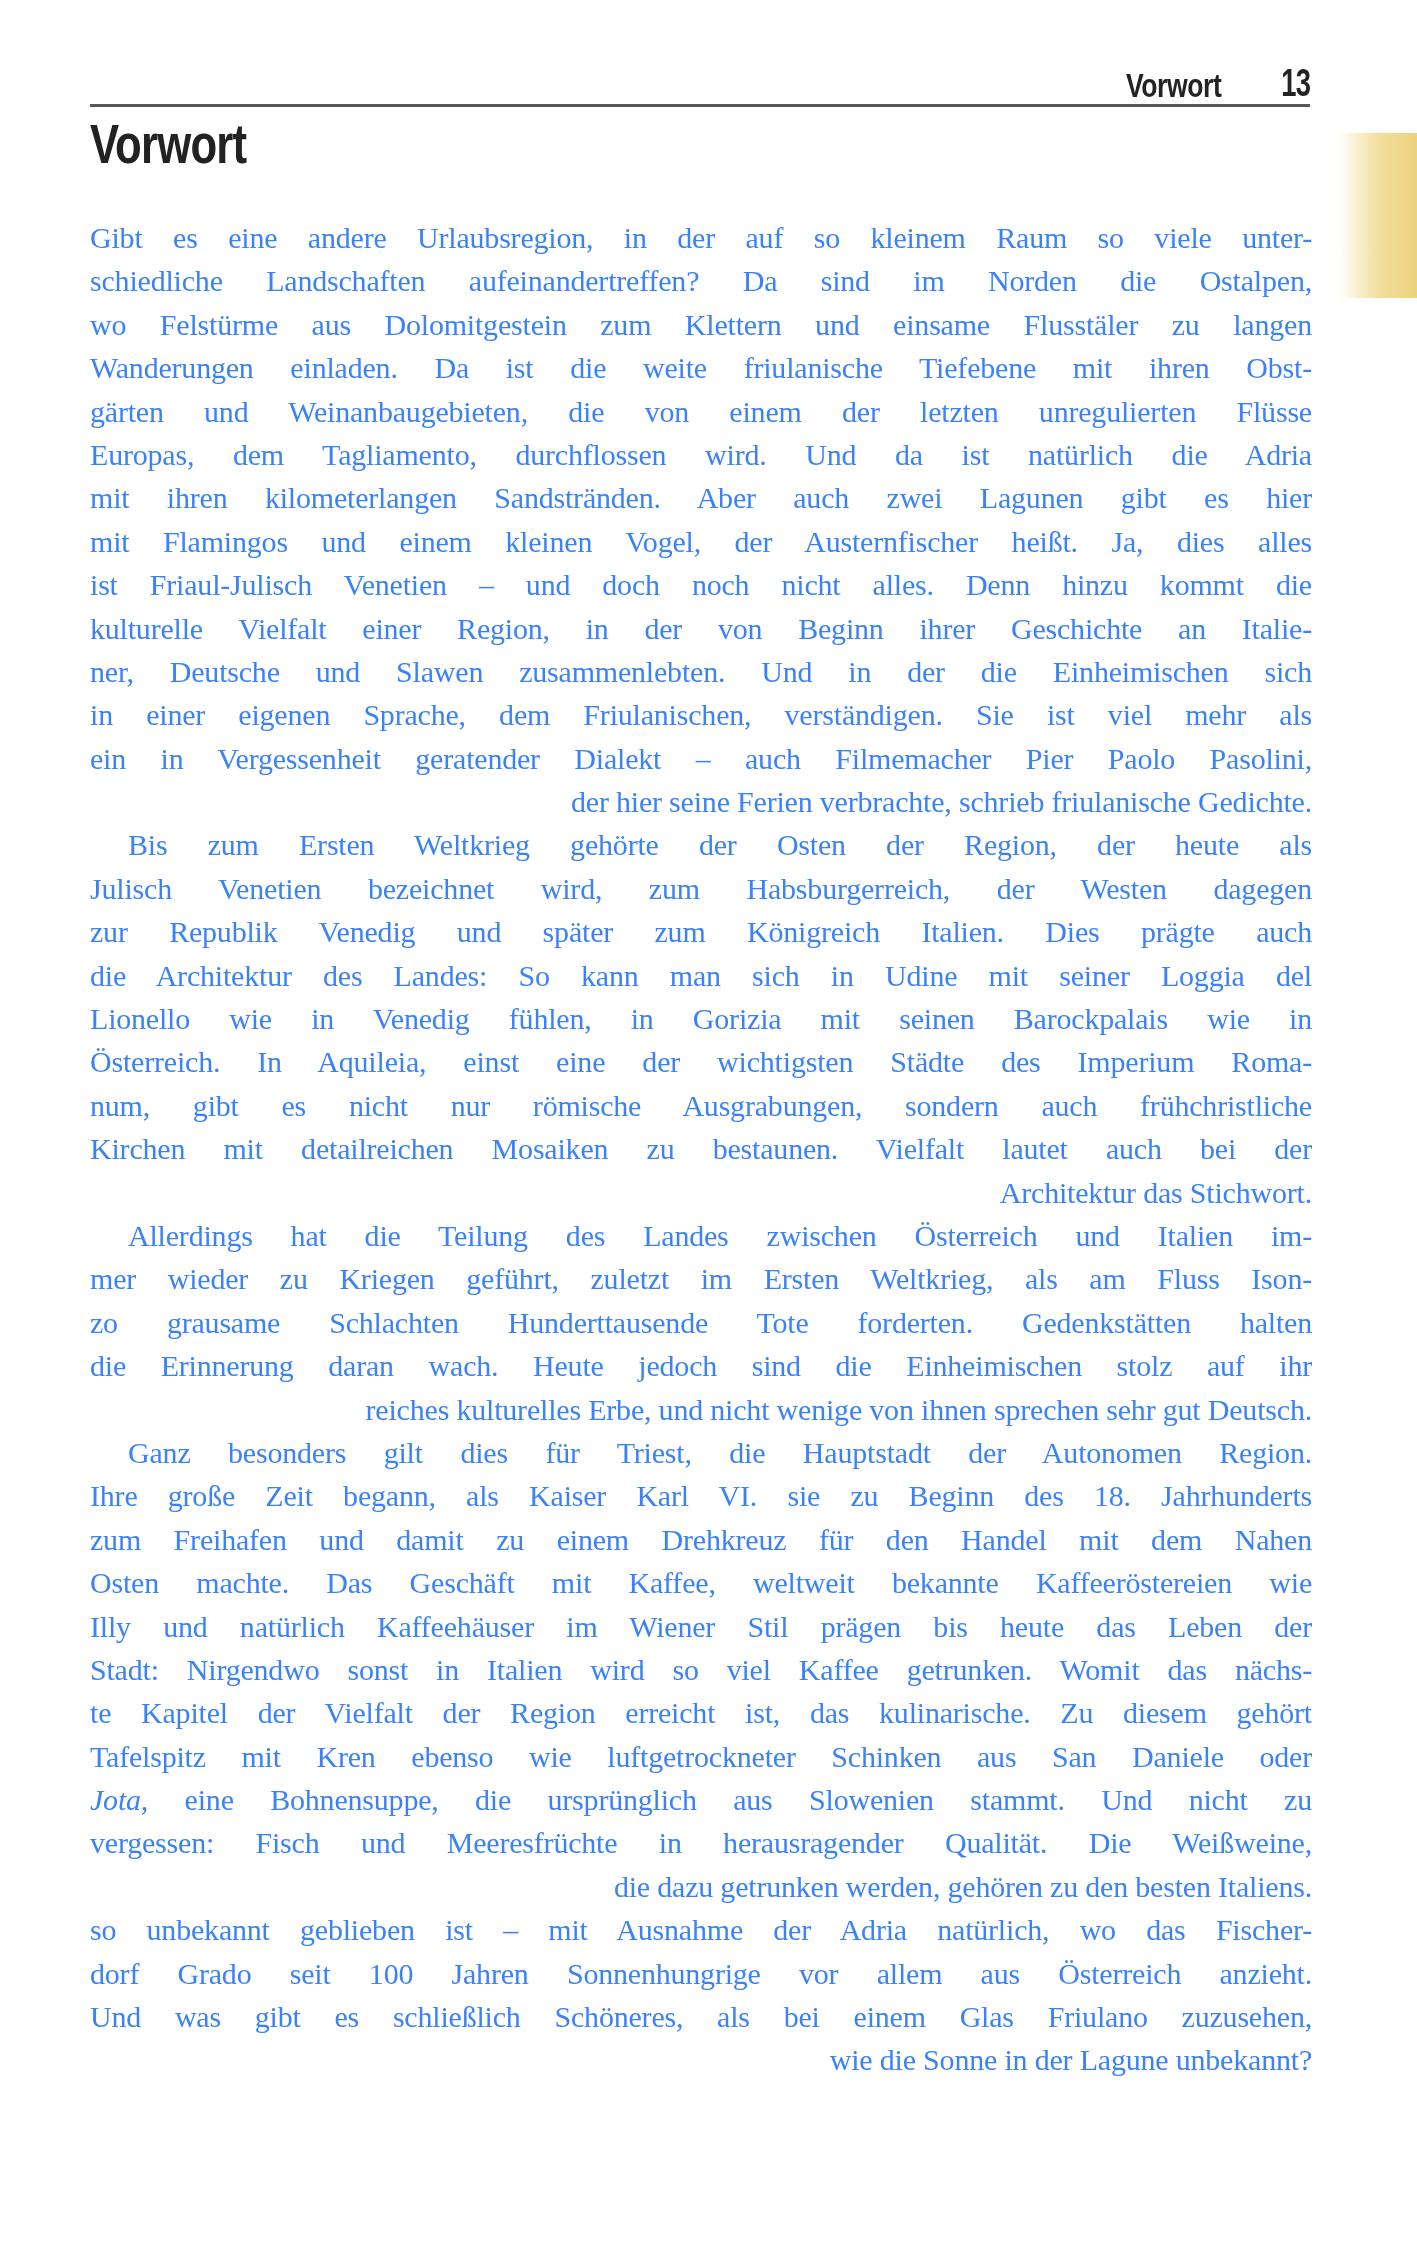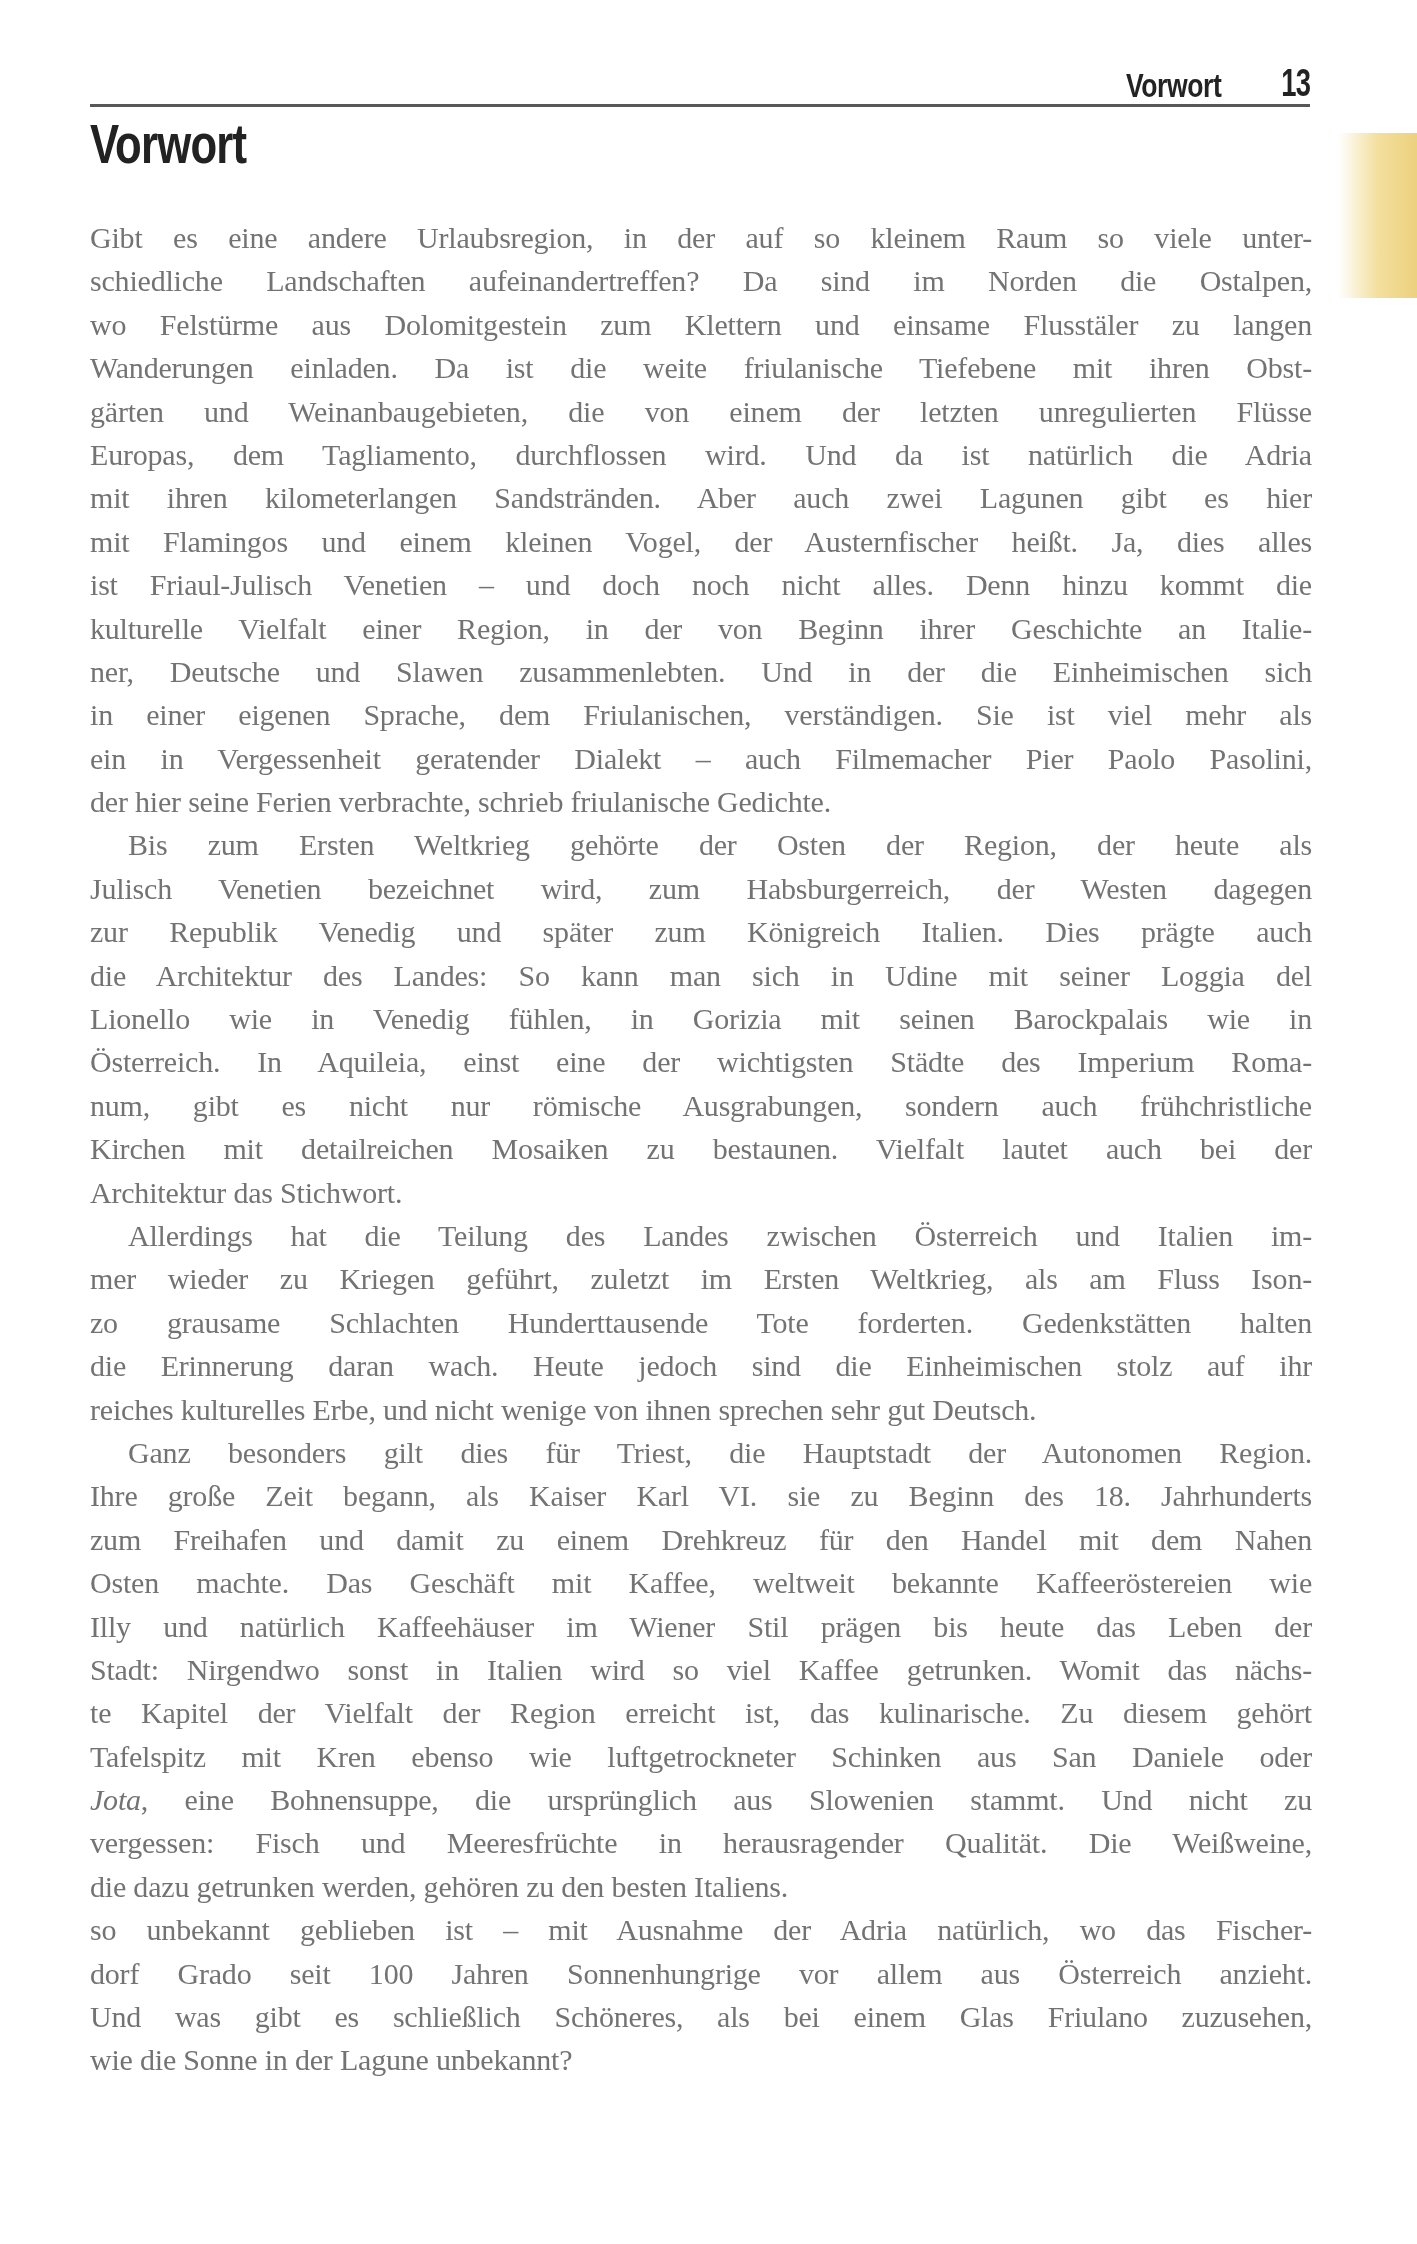--- a/index.html
+++ b/index.html
@@ -76,40 +76,40 @@
     width:1222px;
     font-size:30px;
     letter-spacing:-0.2px;
   }
   .line{
     line-height:43.4px;
     height:43.4px;
     overflow:visible;
   }
   .jl{ text-align:justify; text-align-last:justify; }
-  .ll{ text-align:left; }
+  .ll{ text-align:right; }
   .indent{ text-indent:38px; }
 </style>
 </head>
 <body>
 
 <div class="page">
 
   <header class="pagehead">
     <span class="head-label">Vorwort</span>
     <span class="head-num">13</span>
   </header>
 
   <div class="rule" style="background: rgb(88, 88, 90);"></div>
 
   <div class="color-tab" style="background: linear-gradient(to right, rgb(255, 255, 255) 0%, rgb(243, 223, 158) 50%, rgb(236, 209, 126) 100%);"></div>
 
   <h1 class="title">Vorwort</h1>
 
-  <main class="body-text" id="preface-body" style="color: #737373;">
+  <main class="body-text" id="preface-body" style="color: #3b82f6;">
       <div class="para">
         <div class="line jl">Gibt es eine andere Urlaubsregion, in der auf so kleinem Raum so viele unter-</div>
         <div class="line jl">schiedliche Landschaften aufeinandertreffen? Da sind im Norden die Ostalpen,</div>
         <div class="line jl">wo Felstürme aus Dolomitgestein zum Klettern und einsame Flusstäler zu langen</div>
         <div class="line jl">Wanderungen einladen. Da ist die weite friulanische Tiefebene mit ihren Obst-</div>
         <div class="line jl">gärten und Weinanbaugebieten, die von einem der letzten unregulierten Flüsse</div>
         <div class="line jl">Europas, dem Tagliamento, durchflossen wird. Und da ist natürlich die Adria</div>
         <div class="line jl">mit ihren kilometerlangen Sandstränden. Aber auch zwei Lagunen gibt es hier</div>
         <div class="line jl">mit Flamingos und einem kleinen Vogel, der Austernfischer heißt. Ja, dies alles</div>
         <div class="line jl">ist Friaul-Julisch Venetien – und doch noch nicht alles. Denn hinzu kommt die</div>

